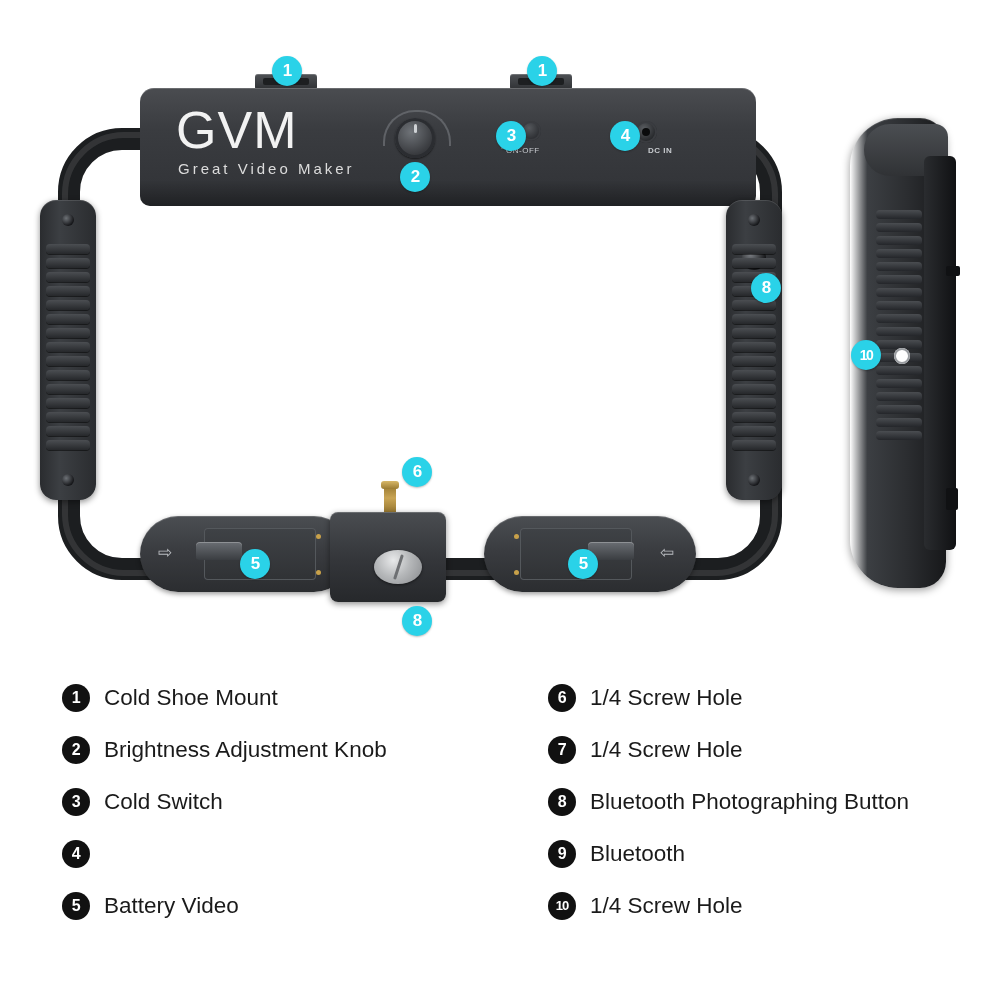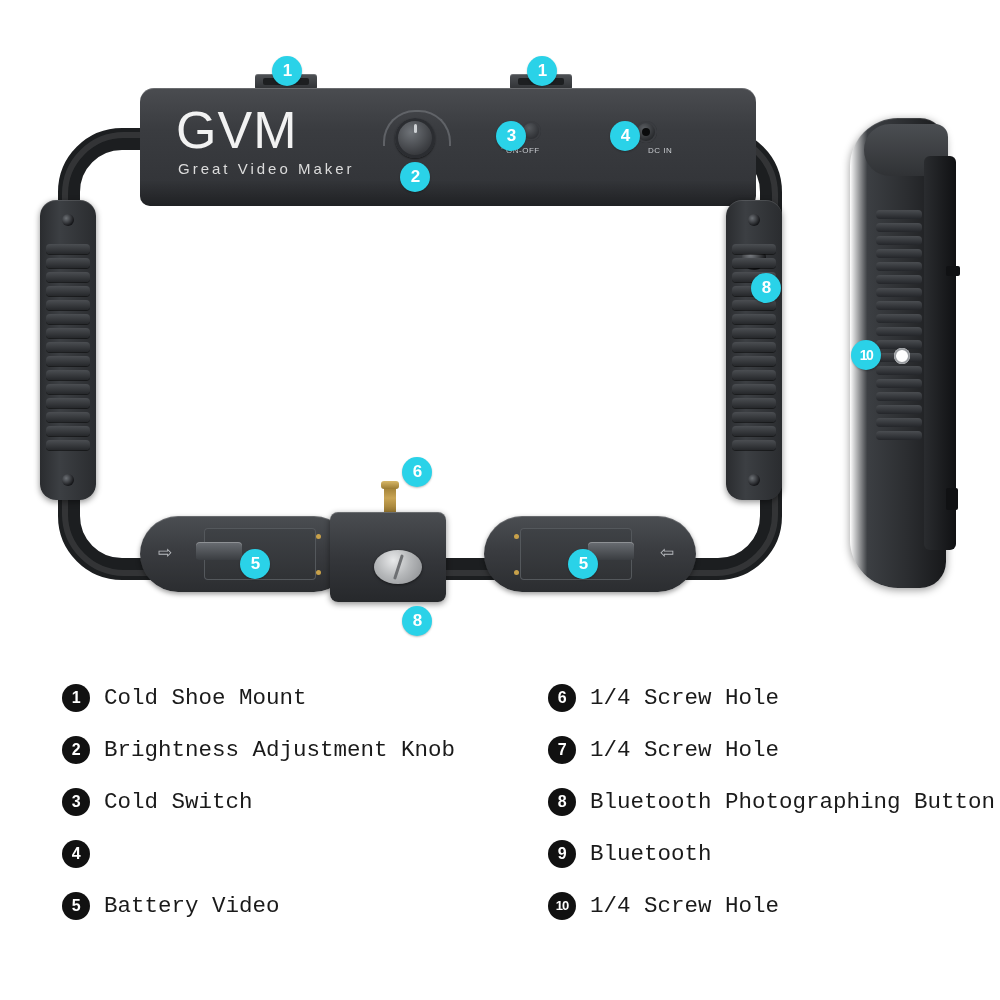--- a/index.html
+++ b/index.html
@@ -60,21 +60,21 @@
   }
   .switch-lbl{position:absolute;left:366px;top:58px;color:#c9ccd0;font-size:8px;letter-spacing:.5px;}
 
   
   .dcport{
     position:absolute;left:495px;top:33px;width:22px;height:22px;border-radius:50%;
     background:radial-gradient(circle at 40% 35%,#5a5d61 0%,#26282b 65%,#0e0f10 100%);
     box-shadow:inset 0 0 0 2px #3a3c40;
   }
   .dcport-in{position:absolute;left:7px;top:7px;width:8px;height:8px;border-radius:50%;background:#0a0b0c;}
-  .dc-lbl{position:absolute;left:508px;top:58px;color:#c9ccd0;font-size:8px;letter-spacing:.5px;}
+  .dc-lbl{position:absolute;left:508px;top:58px;color:#c9ccd0;font-size:8px;letter-spacing:.5px;font-weight:bold;}
 
   
   .shoe{
     position:absolute;width:62px;height:16px;top:74px;
     background:linear-gradient(180deg,#4e5155 0%,#2e3033 100%);
     border-radius:3px;
     box-shadow:inset 0 1px 0 rgba(255,255,255,.2);
   }
   .shoe .bar{position:absolute;left:8px;right:8px;top:4px;height:7px;background:#1d1f21;border-radius:2px;}
   .shoe.s1{left:255px;}
@@ -220,21 +220,21 @@
   .legend-col.left{left:62px;}
   .legend-col.right{left:548px;}
   .legend-row{display:flex;align-items:center;height:52px;}
   .legend-num{
     width:28px;height:28px;border-radius:50%;
     background:#111111;color:#ffffff;
     font-size:16px;line-height:28px;text-align:center;font-weight:700;
     flex:0 0 28px;letter-spacing:-.5px;
   }
   .legend-num.ten{font-size:13px;letter-spacing:-1px;}
-  .legend-txt{margin-left:14px;color:#1a1a1a;font-size:22.5px;white-space:nowrap;font-family:Liberation Mono, monospace;}
+  .legend-txt{margin-left:14px;color:#1a1a1a;font-size:22.5px;white-space:nowrap;}
 </style>
 </head>
 <body>
 
 <div class="stage">
 
   <div class="product">
 
     <div class="tube"></div>
     <div class="tube-gloss"></div>

